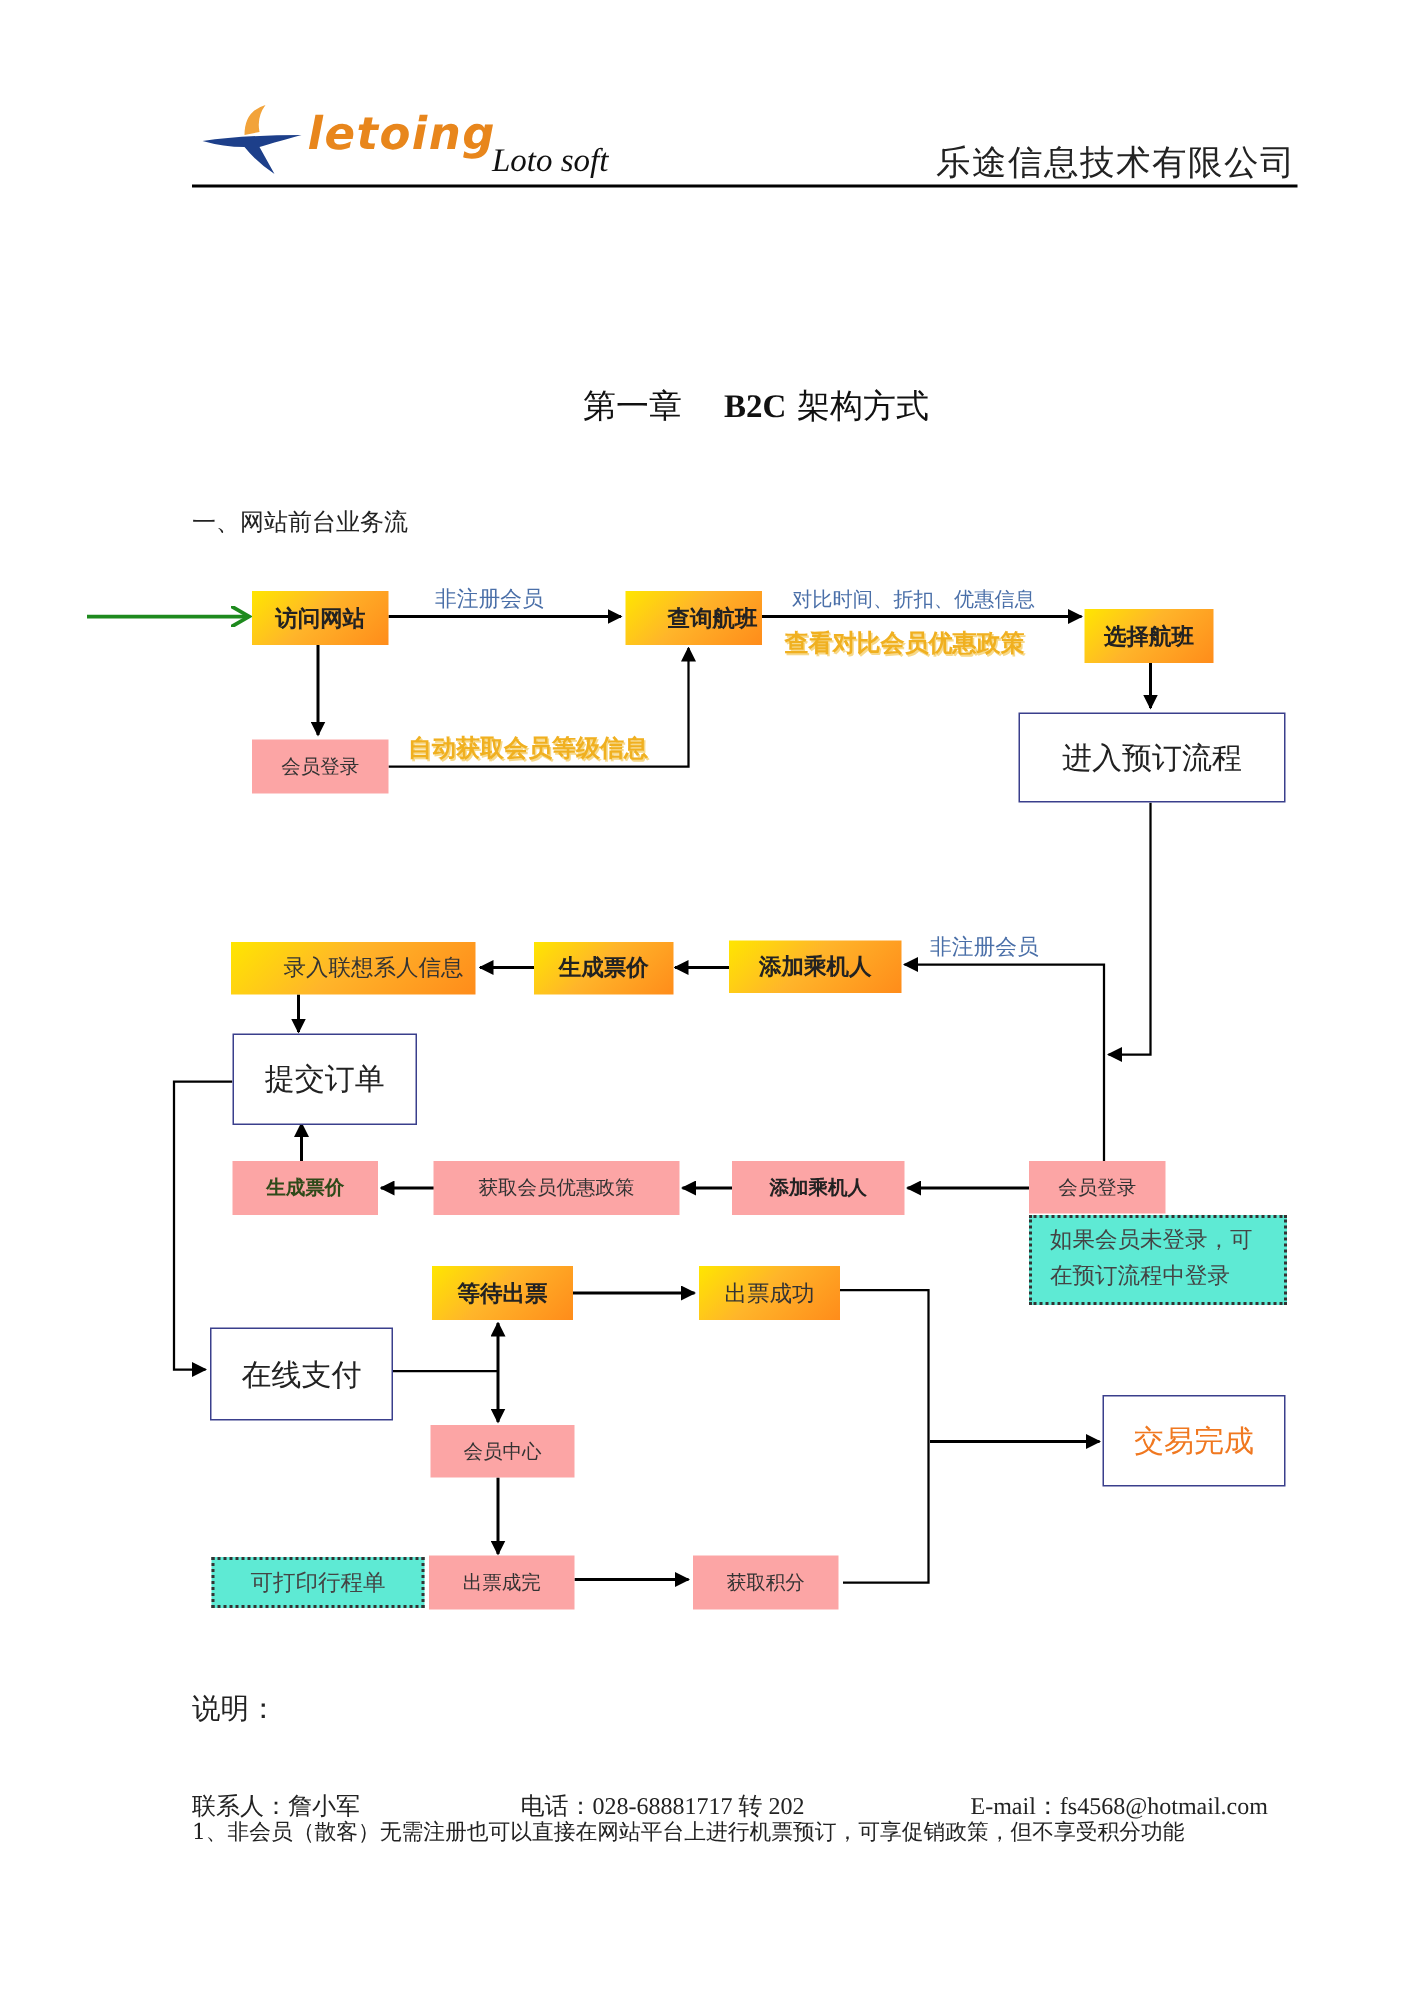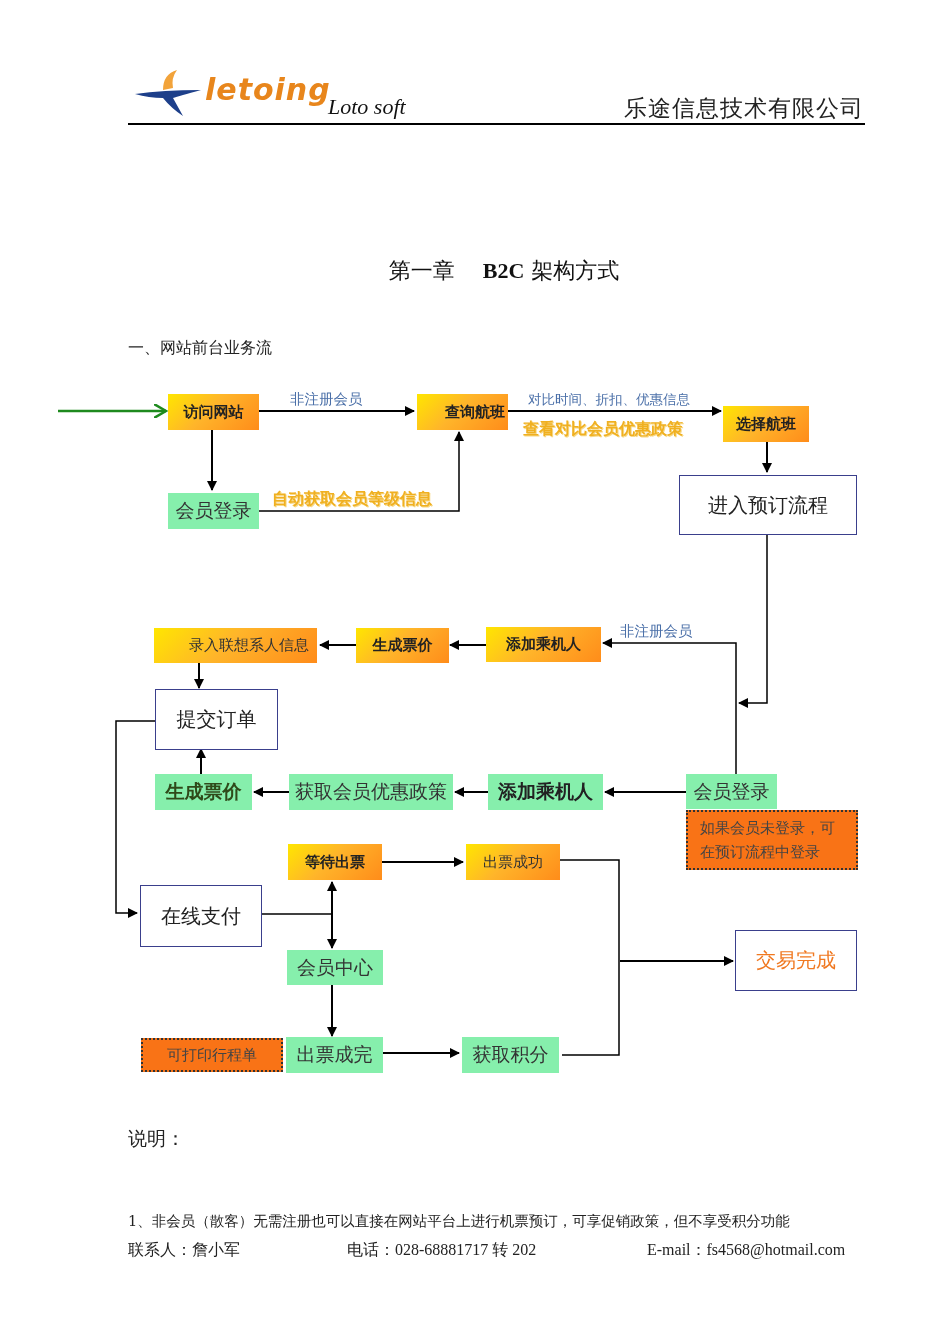--- a/index.html
+++ b/index.html
@@ -11,31 +11,31 @@
                font-size:30px; font-weight:bold; font-style:italic; color:#e8861c; letter-spacing:1px; }
   .logo-sub { position:absolute; left:328px; top:94px; font-family:"Liberation Serif",serif; font-style:italic;
               font-size:22px; color:#111; }
   .company { position:absolute; right:86px; top:93px; font-family:"DejaVu Serif","Liberation Serif",serif;
              font-size:23px; color:#222; letter-spacing:1px; }
   .chapter { position:absolute; left:0; width:1008px; top:256px; text-align:center; font-size:22px; color:#111; }
   .chapter b { font-family:"Liberation Serif",serif; }
   .section { position:absolute; left:128px; top:338px; font-size:16px; color:#222; }
   .note-title { position:absolute; left:128px; top:1126px; font-size:19px; color:#222; }
   .note-line { position:absolute; left:128px; top:1172px; font-size:14.5px; color:#222; white-space:nowrap;margin-top:40px; }
-  .footer { position:absolute; top:1240px; font-size:16px; color:#222; white-space:nowrap; font-family:"Liberation Serif","DejaVu Serif",serif; }
+  .footer { position:absolute; top:1194px; font-size:16px; color:#222; white-space:nowrap; font-family:"Liberation Serif","DejaVu Serif",serif; }
 
   .box { position:absolute; display:flex; align-items:center; justify-content:center; box-sizing:border-box;
          font-family:"DejaVu Sans","Liberation Sans",sans-serif; white-space:nowrap; }
   .orange { background:linear-gradient(135deg,#ffe600 0%,#ffb52a 45%,#ff8c1a 100%); font-weight:bold; font-size:15px; color:#222; }
   .orange.light { font-weight:normal; color:#333; font-family:"DejaVu Serif","Liberation Serif",serif; }
-  .blue { background:#86efac; font-size:19px; color:#333; font-family:"DejaVu Serif","Liberation Serif",serif; }
+  .blue { background:#fca5a5; font-size:13px; color:#333; font-family:"DejaVu Serif","Liberation Serif",serif; }
   .blue.bold { font-weight:bold; color:#222; font-family:"DejaVu Sans","Liberation Sans",sans-serif; }
   .blue.green { font-weight:bold; color:#2f4a1a; font-family:"DejaVu Sans","Liberation Sans",sans-serif; }
   .white { background:#fff; border:1.5px solid #3a3f8c; font-size:20px; color:#222; }
-  .dotted { background:#f97316; border:2px dotted #333; font-size:15px; color:#444; font-family:Liberation Serif, serif; }
+  .dotted { background:#5eead4; border:2px dotted #333; font-size:15px; color:#444; font-family:Liberation Mono, monospace; }
   .lbl-blue { position:absolute; font-size:14.5px; color:#4a6fa8; white-space:nowrap; font-family:"DejaVu Serif","Liberation Serif",serif; }
   .lbl-orange { position:absolute; font-size:16px; color:#f0b020; white-space:nowrap; font-weight:bold;
                 text-shadow:1px 1px 0 #f7d98a; font-family:"DejaVu Sans","Liberation Sans",sans-serif; }
   svg.lines { position:absolute; left:0; top:0; }
 </style>
 </head>
 <body>
 
 <div>
   <svg class="abs" style="left:133px;top:68px;" width="72" height="50">

